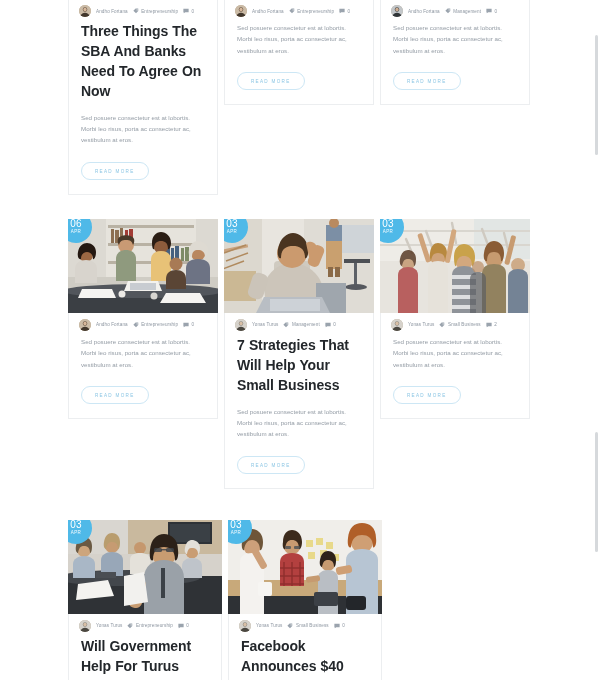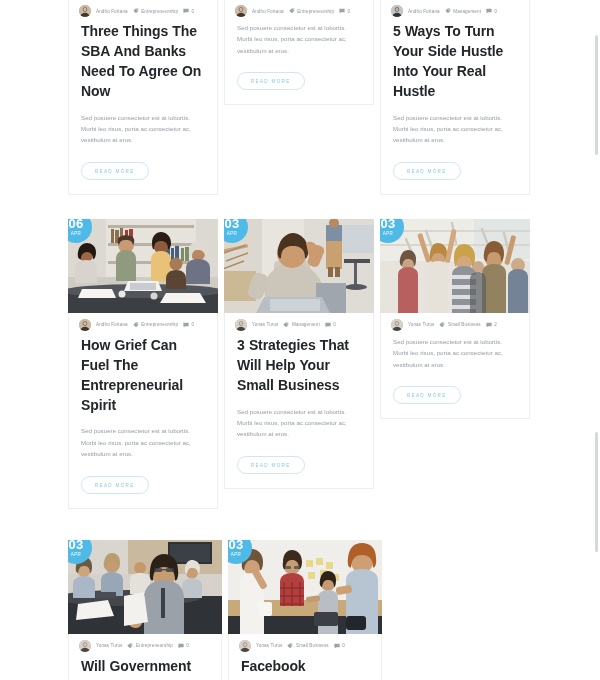--- a/index.html
+++ b/index.html
@@ -83,22 +83,22 @@
     background: #4fb9e8;
     color: #ffffff;
     display: flex;
     flex-direction: column;
     align-items: center;
     justify-content: center;
     line-height: 1;
     z-index: 4;
   }
   .date-badge .d {
-    font-size: 13px;
-    font-weight: bold;
+    font-size: 10px;
+    font-weight: normal;
     letter-spacing: 0.2px;
   }
   .date-badge .m {
     font-size: 4.5px;
     letter-spacing: 0.4px;
     margin-top: 1.5px;
     text-transform: uppercase;
     opacity: .95;
   }
 
@@ -304,21 +304,20 @@
           <span class="meta-item">
             <span class="ico">
                 <svg viewBox="0 0 16 16">
                   <path d="M1 2h14v9H6l-4 3V11H1z"></path>
                 </svg>
               </span>
             <span class="txt">0</span>
           </span>
         </div>
         <div class="card-body">
-          <h2 class="card-title">5 Ways To Turn Your Side Hustle Into Your Real Hustle</h2>
           <p class="card-excerpt">Sed posuere consectetur est at lobortis. Morbi leo risus, porta ac consectetur ac, vestibulum at eros.</p>
           <button class="read-more">READ MORE</button>
         </div>
       </article>
     </div>
 
     <div class="row row-2">
 
       <article class="card">
         <div class="thumb">
@@ -411,21 +410,20 @@
           <span class="meta-item">
             <span class="ico">
                 <svg viewBox="0 0 16 16">
                   <path d="M1 2h14v9H6l-4 3V11H1z"></path>
                 </svg>
               </span>
             <span class="txt">0</span>
           </span>
         </div>
         <div class="card-body">
-          <h2 class="card-title">How Grief Can Fuel The Entrepreneurial Spirit</h2>
           <p class="card-excerpt">Sed posuere consectetur est at lobortis. Morbi leo risus, porta ac consectetur ac, vestibulum at eros.</p>
           <button class="read-more">READ MORE</button>
         </div>
       </article>
 
       <article class="card">
         <div class="thumb">
           <div class="photo">
             <svg viewBox="0 0 154 94" preserveAspectRatio="xMidYMid slice">
               <rect width="154" height="94" fill="#e3e0da"></rect>
@@ -497,21 +495,21 @@
           <span class="meta-item">
             <span class="ico">
                 <svg viewBox="0 0 16 16">
                   <path d="M1 2h14v9H6l-4 3V11H1z"></path>
                 </svg>
               </span>
             <span class="txt">0</span>
           </span>
         </div>
         <div class="card-body">
-          <h2 class="card-title">3 Strategies That Will Help Your Small Business</h2>
+          <h2 class="card-title">7 Strategies That Will Help Your Small Business</h2>
           <p class="card-excerpt">Sed posuere consectetur est at lobortis. Morbi leo risus, porta ac consectetur ac, vestibulum at eros.</p>
           <button class="read-more">READ MORE</button>
         </div>
       </article>
 
       <article class="card">
         <div class="thumb">
           <div class="photo">
             <svg viewBox="0 0 154 94" preserveAspectRatio="xMidYMid slice">
               <rect width="154" height="94" fill="#e7e4de"></rect>

